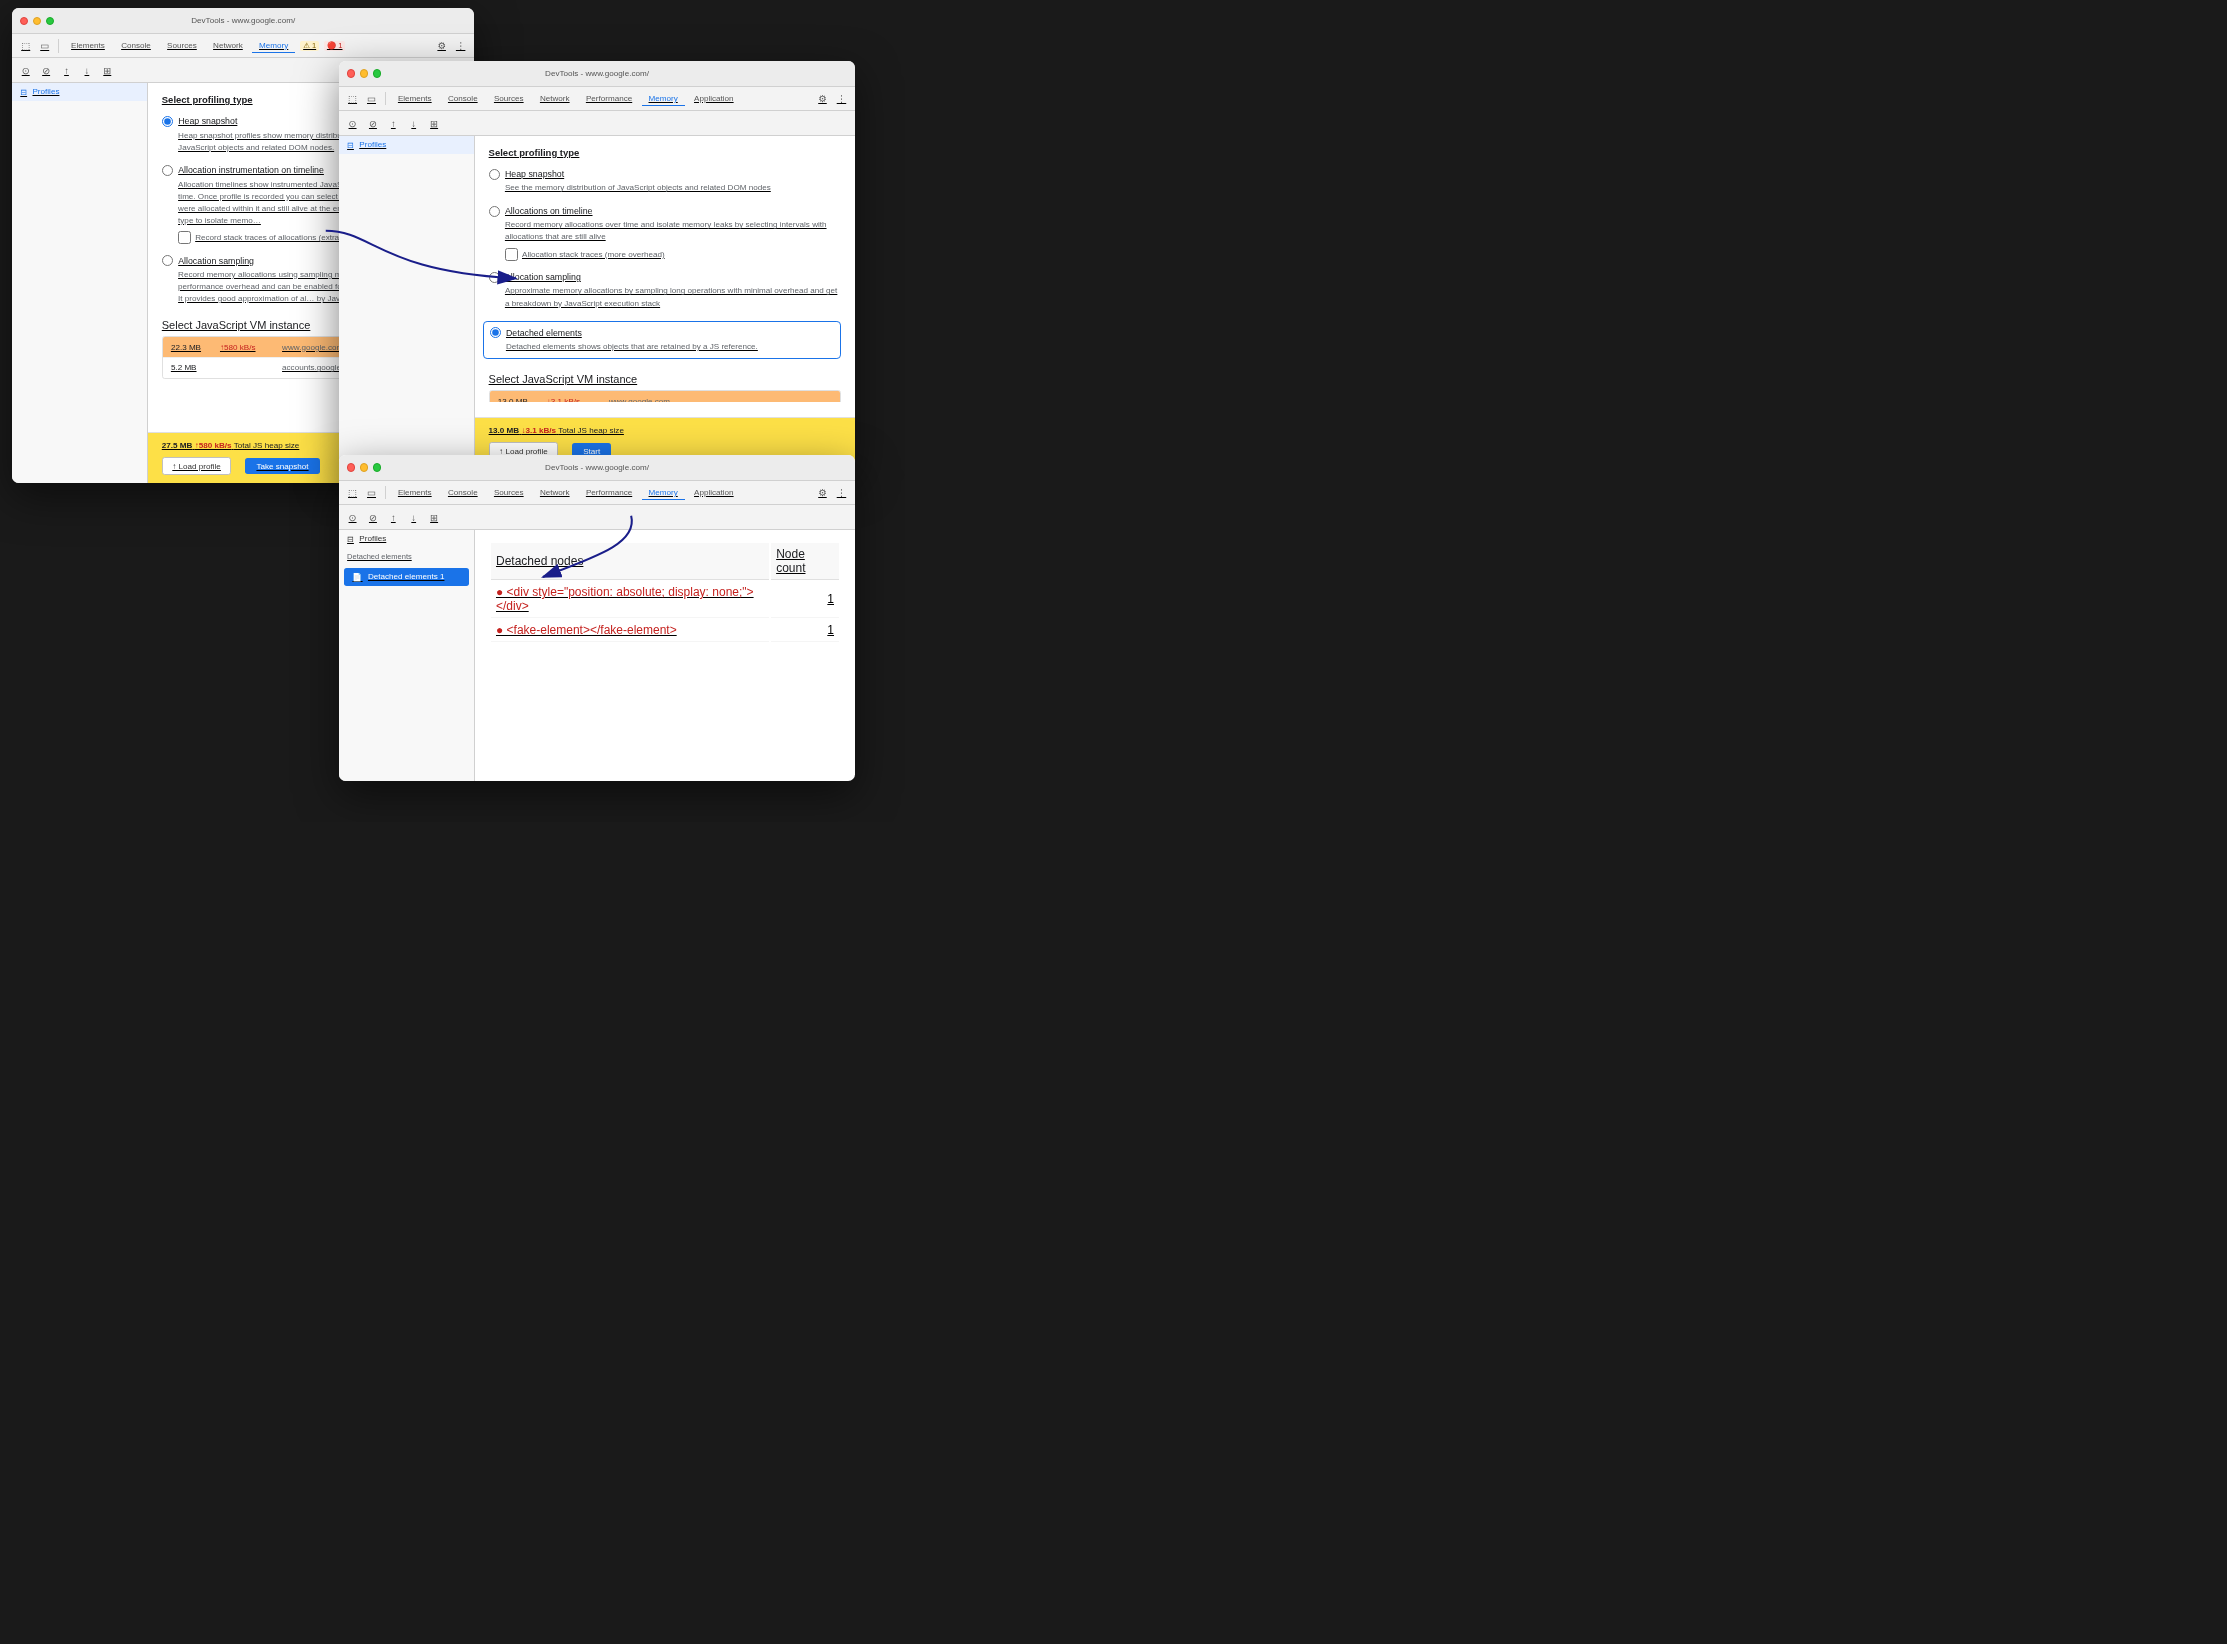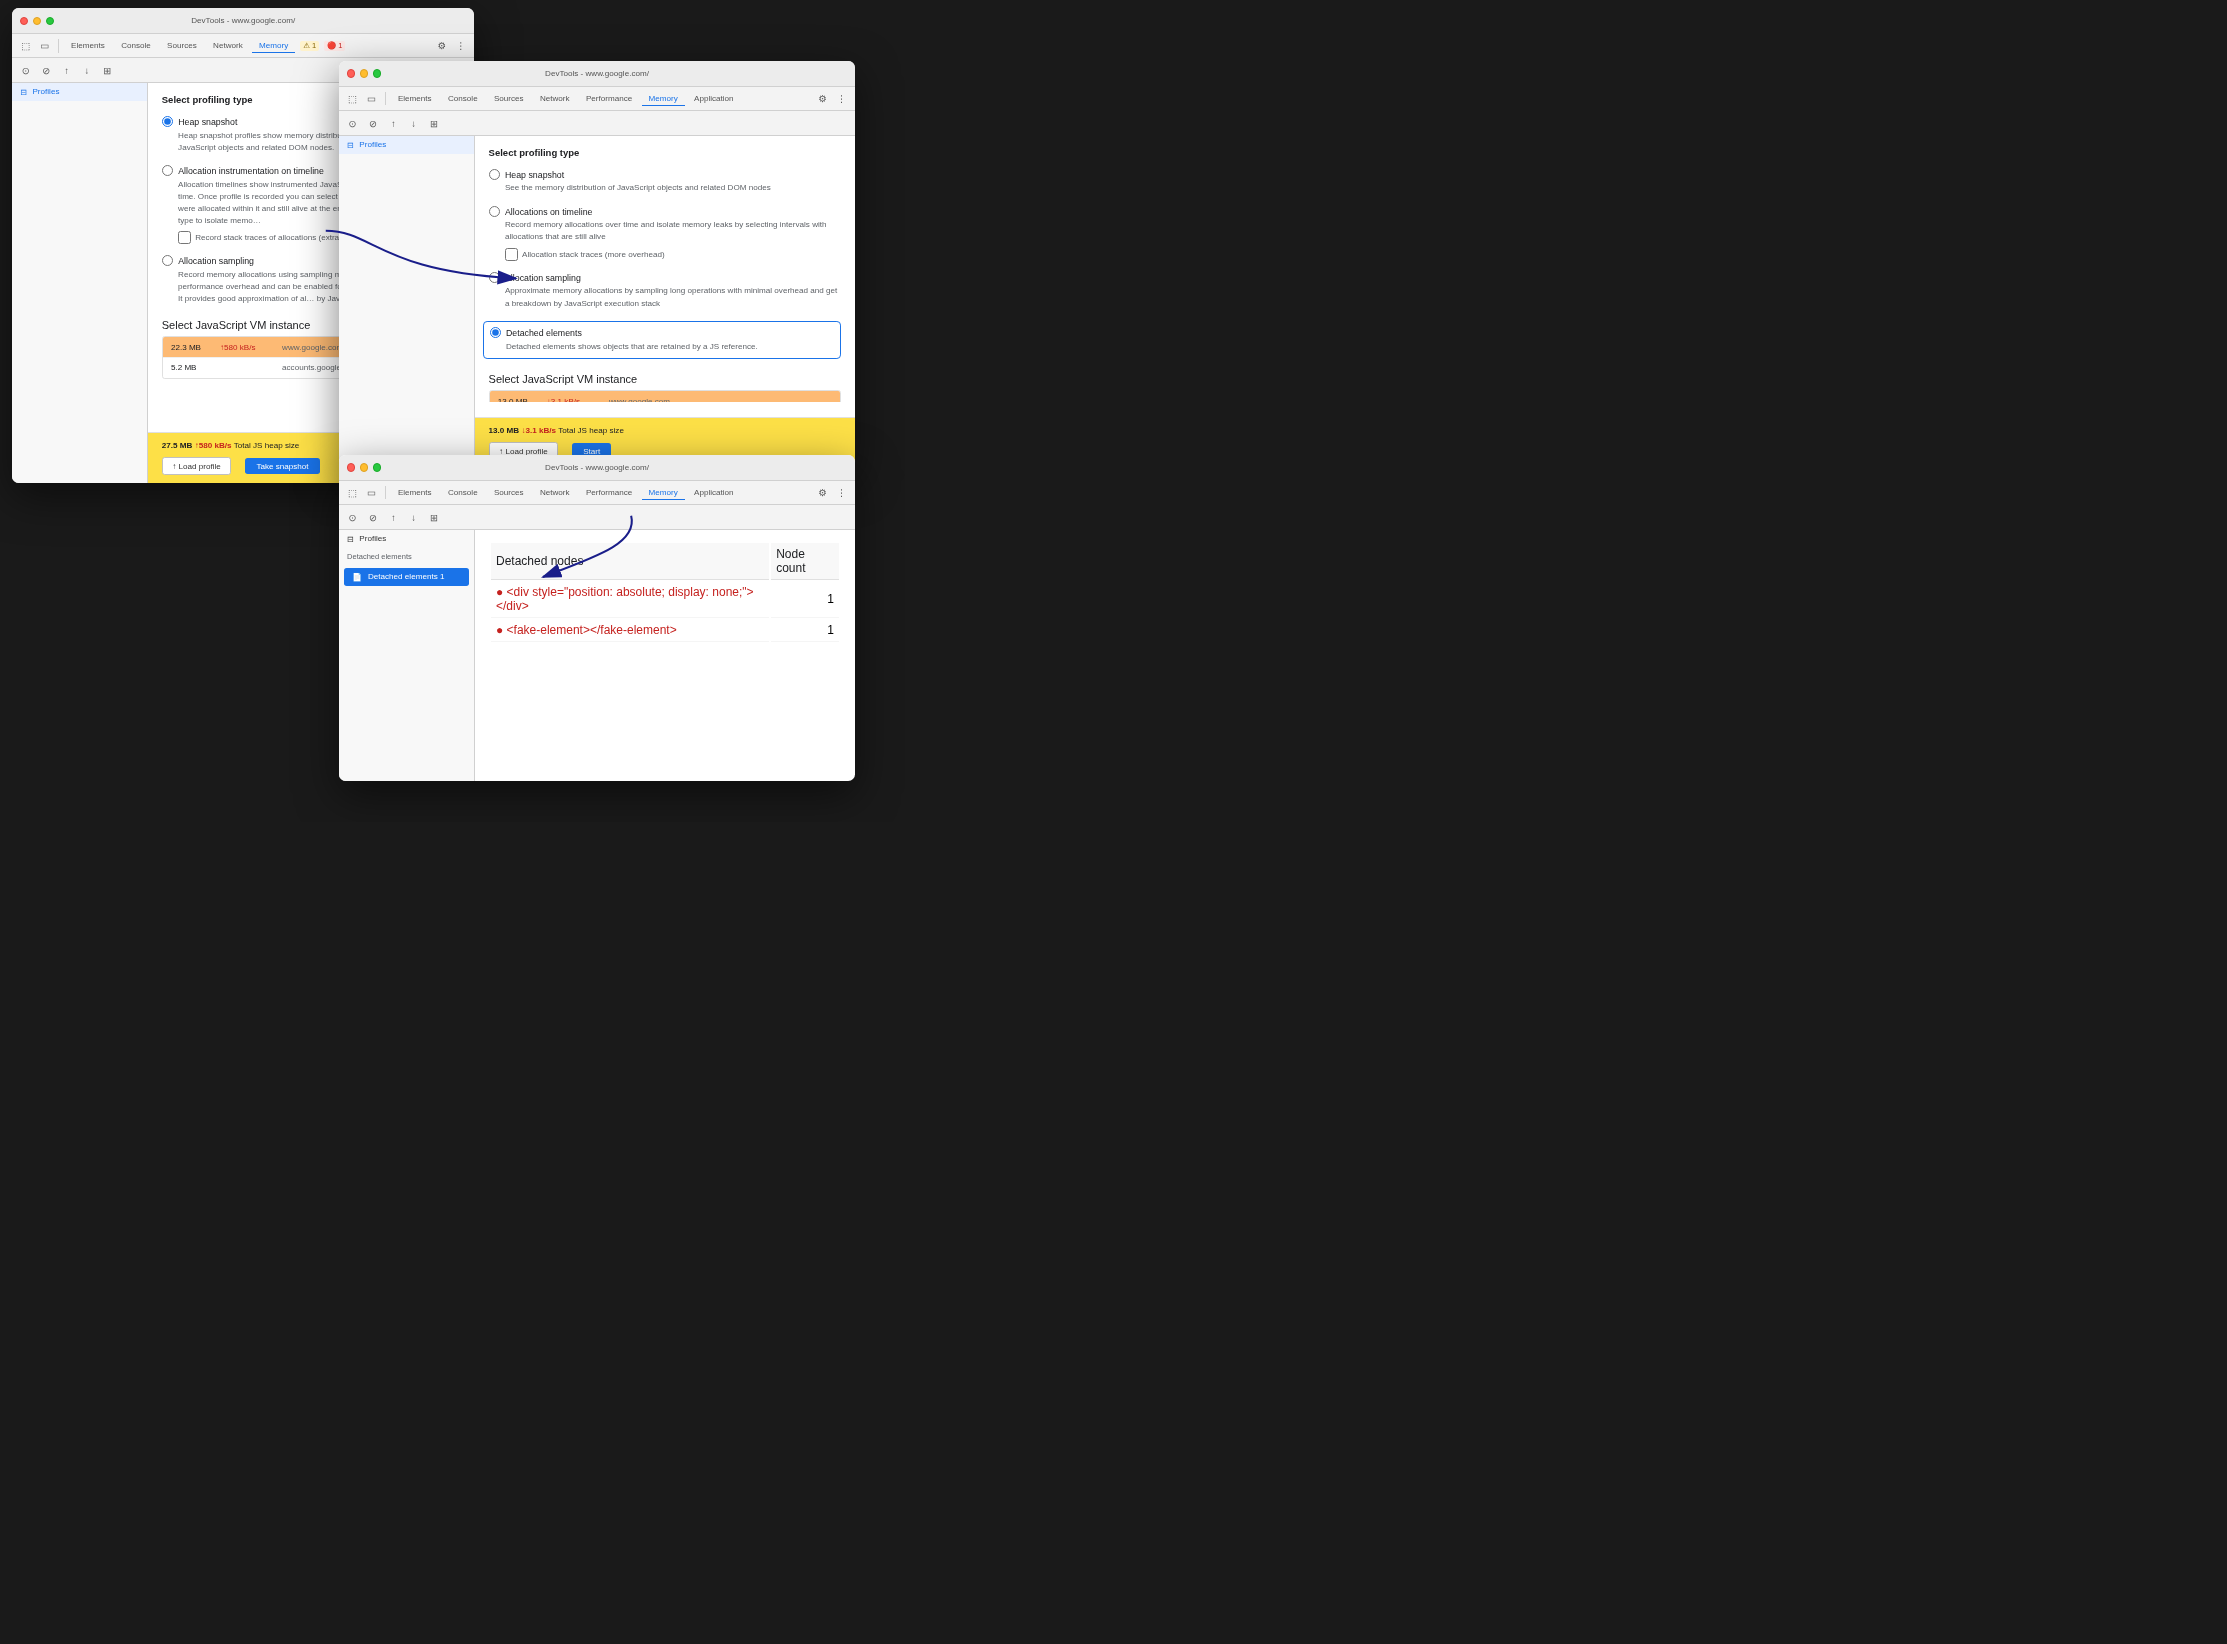--- a/index.html
+++ b/index.html
@@ -154,21 +154,21 @@
       color: #202124;
       margin-bottom: 11px;
     }
 
     
     .radio-option {
       margin-bottom: 11px;
     }
     .radio-label {
       display: flex;
-      align-items: flex-end;
+      align-items: center;
       gap: 5.4px;
       font-size: 8.8px;
       color: #202124;
       cursor: pointer;
       margin-bottom: 2.7px;
     }
     .radio-input {
       width: 11px;
       height: 11px;
       accent-color: #1a73e8;
@@ -335,20 +335,21 @@
       color: white;
       border-radius: 2.7px;
       margin: 2.7px 5.4px;
     }
 
     
     .window-layout {
       display: flex;
       flex-direction: column;
       height: 100%;
+      text-decoration: underline;
     }
     .window-toolbar-area {
       flex-shrink: 0;
     }
     .window-body-area {
       flex: 1;
       display: flex;
       overflow: hidden;
     }
     .window-main-area {

